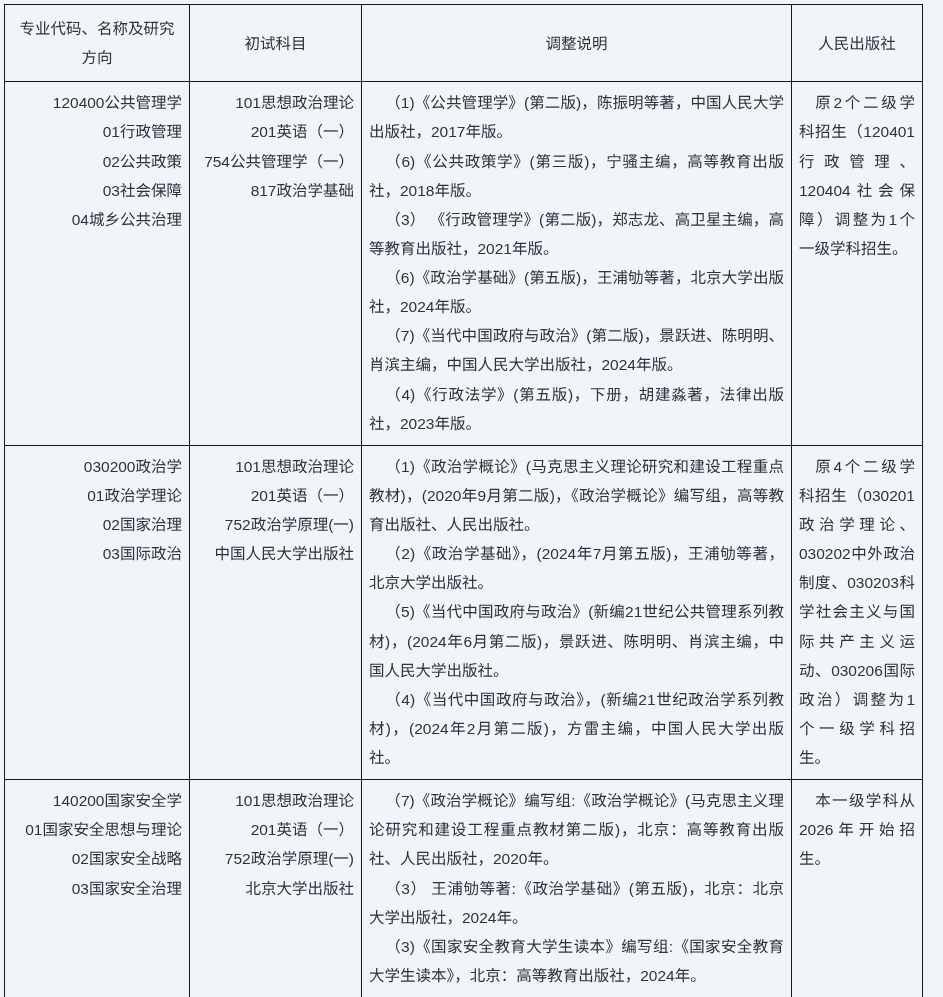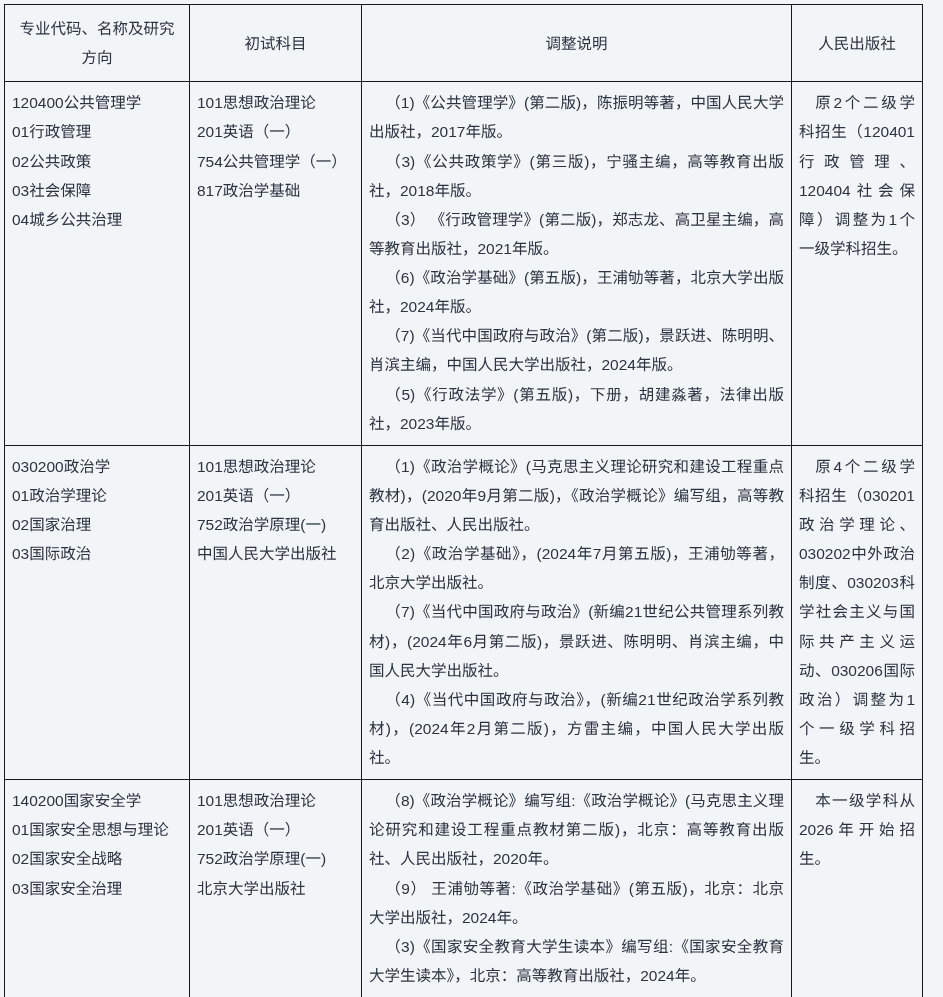--- a/index.html
+++ b/index.html
@@ -50,20 +50,21 @@
   col.c1 { width: 185px; }
   col.c2 { width: 172px; }
   col.c3 { width: 430px; }
   col.c4 { width: 131px; }
 
   .cell-lines > div {
     white-space: normal;
   }
   .cell-lines.nowrap > div {
     white-space: nowrap;
+    text-align: right;
   }
   .para {
     text-indent: 1.05em;
     text-align: justify;
     text-justify: inter-ideograph;
   }
   .col4 { font-size: 15.3px; }
   .col3 { font-size: 15.4px; margin-left: 27px; }
 </style>
 </head>
@@ -102,25 +103,25 @@
           <div class="cell-lines nowrap">
             <div>101思想政治理论</div>
             <div>201英语（一）</div>
             <div>754公共管理学（一）</div>
             <div>817政治学基础</div>
           </div>
         </td>
         <td class="col3">
           <div class="cell-lines">
             <div class="para">（1)《公共管理学》(第二版)，陈振明等著，中国人民大学出版社，2017年版。</div>
-            <div class="para">（3)《公共政策学》(第三版)，宁骚主编，高等教育出版社，2018年版。</div>
+            <div class="para">（6)《公共政策学》(第三版)，宁骚主编，高等教育出版社，2018年版。</div>
             <div class="para">（3） 《行政管理学》(第二版)，郑志龙、高卫星主编，高等教育出版社，2021年版。</div>
             <div class="para">（6)《政治学基础》(第五版)，王浦劬等著，北京大学出版社，2024年版。</div>
             <div class="para">（7)《当代中国政府与政治》(第二版)，景跃进、陈明明、肖滨主编，中国人民大学出版社，2024年版。</div>
-            <div class="para">（5)《行政法学》(第五版)，下册，胡建淼著，法律出版社，2023年版。</div>
+            <div class="para">（4)《行政法学》(第五版)，下册，胡建淼著，法律出版社，2023年版。</div>
           </div>
         </td>
         <td class="col4">
           <div class="para">原2个二级学科招生（120401行政管理、120404社会保障）调整为1个一级学科招生。</div>
         </td>
       </tr>
 
       <tr>
         <td>
           <div class="cell-lines nowrap">
@@ -135,21 +136,21 @@
             <div>101思想政治理论</div>
             <div>201英语（一）</div>
             <div>752政治学原理(一)</div>
             <div>中国人民大学出版社</div>
           </div>
         </td>
         <td class="col3">
           <div class="cell-lines">
             <div class="para">（1)《政治学概论》(马克思主义理论研究和建设工程重点教材)，(2020年9月第二版)，《政治学概论》编写组，高等教育出版社、人民出版社。</div>
             <div class="para">（2)《政治学基础》，(2024年7月第五版)，王浦劬等著，北京大学出版社。</div>
-            <div class="para">（7)《当代中国政府与政治》(新编21世纪公共管理系列教材)，(2024年6月第二版)，景跃进、陈明明、肖滨主编，中国人民大学出版社。</div>
+            <div class="para">（5)《当代中国政府与政治》(新编21世纪公共管理系列教材)，(2024年6月第二版)，景跃进、陈明明、肖滨主编，中国人民大学出版社。</div>
             <div class="para">（4)《当代中国政府与政治》，(新编21世纪政治学系列教材)，(2024年2月第二版)，方雷主编，中国人民大学出版社。</div>
           </div>
         </td>
         <td class="col4">
           <div class="para">原4个二级学科招生（030201政治学理论、030202中外政治制度、030203科学社会主义与国际共产主义运动、030206国际政治）调整为1个一级学科招生。</div>
         </td>
       </tr>
 
       <tr>
         <td>
@@ -163,22 +164,22 @@
         <td>
           <div class="cell-lines nowrap">
             <div>101思想政治理论</div>
             <div>201英语（一）</div>
             <div>752政治学原理(一)</div>
             <div>北京大学出版社</div>
           </div>
         </td>
         <td class="col3">
           <div class="cell-lines">
-            <div class="para">（8)《政治学概论》编写组:《政治学概论》(马克思主义理论研究和建设工程重点教材第二版)，北京：高等教育出版社、人民出版社，2020年。</div>
-            <div class="para">（9） 王浦劬等著:《政治学基础》(第五版)，北京：北京大学出版社，2024年。</div>
+            <div class="para">（7)《政治学概论》编写组:《政治学概论》(马克思主义理论研究和建设工程重点教材第二版)，北京：高等教育出版社、人民出版社，2020年。</div>
+            <div class="para">（3） 王浦劬等著:《政治学基础》(第五版)，北京：北京大学出版社，2024年。</div>
             <div class="para">（3)《国家安全教育大学生读本》编写组:《国家安全教育大学生读本》，北京：高等教育出版社，2024年。</div>
           </div>
         </td>
         <td class="col4">
           <div class="para">本一级学科从2026年开始招生。</div>
         </td>
       </tr>
 
     </tbody>
   </table>

